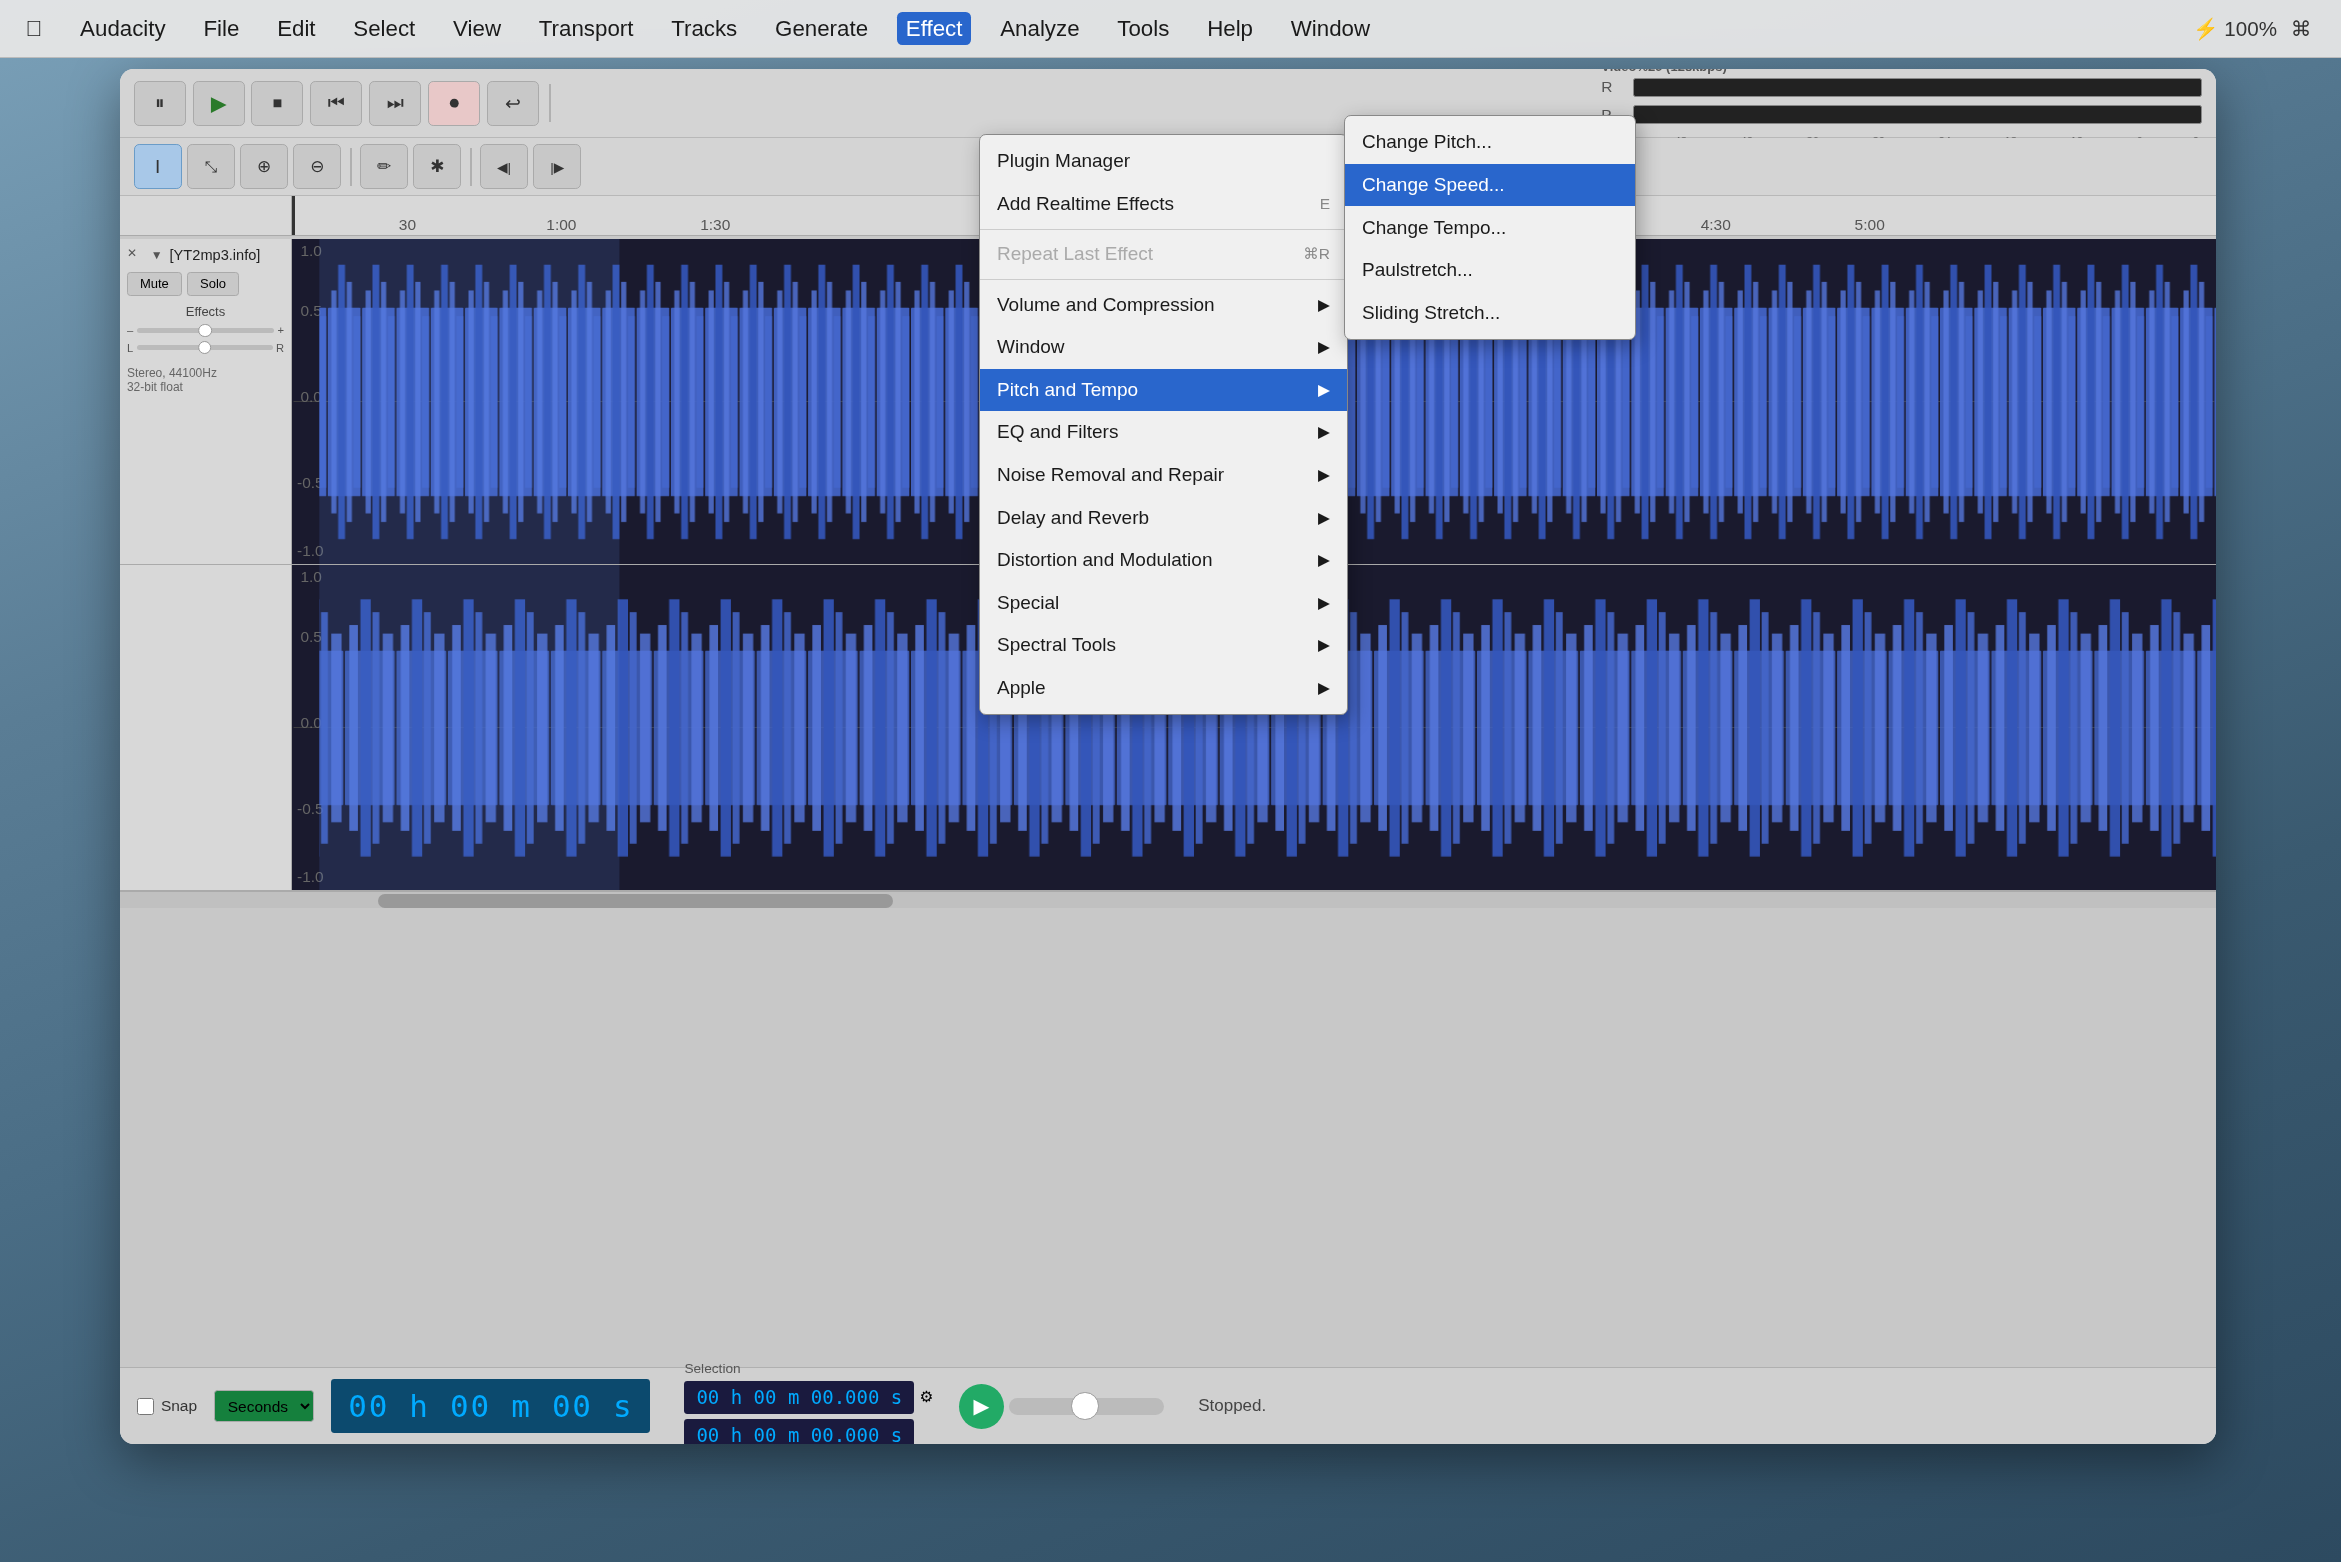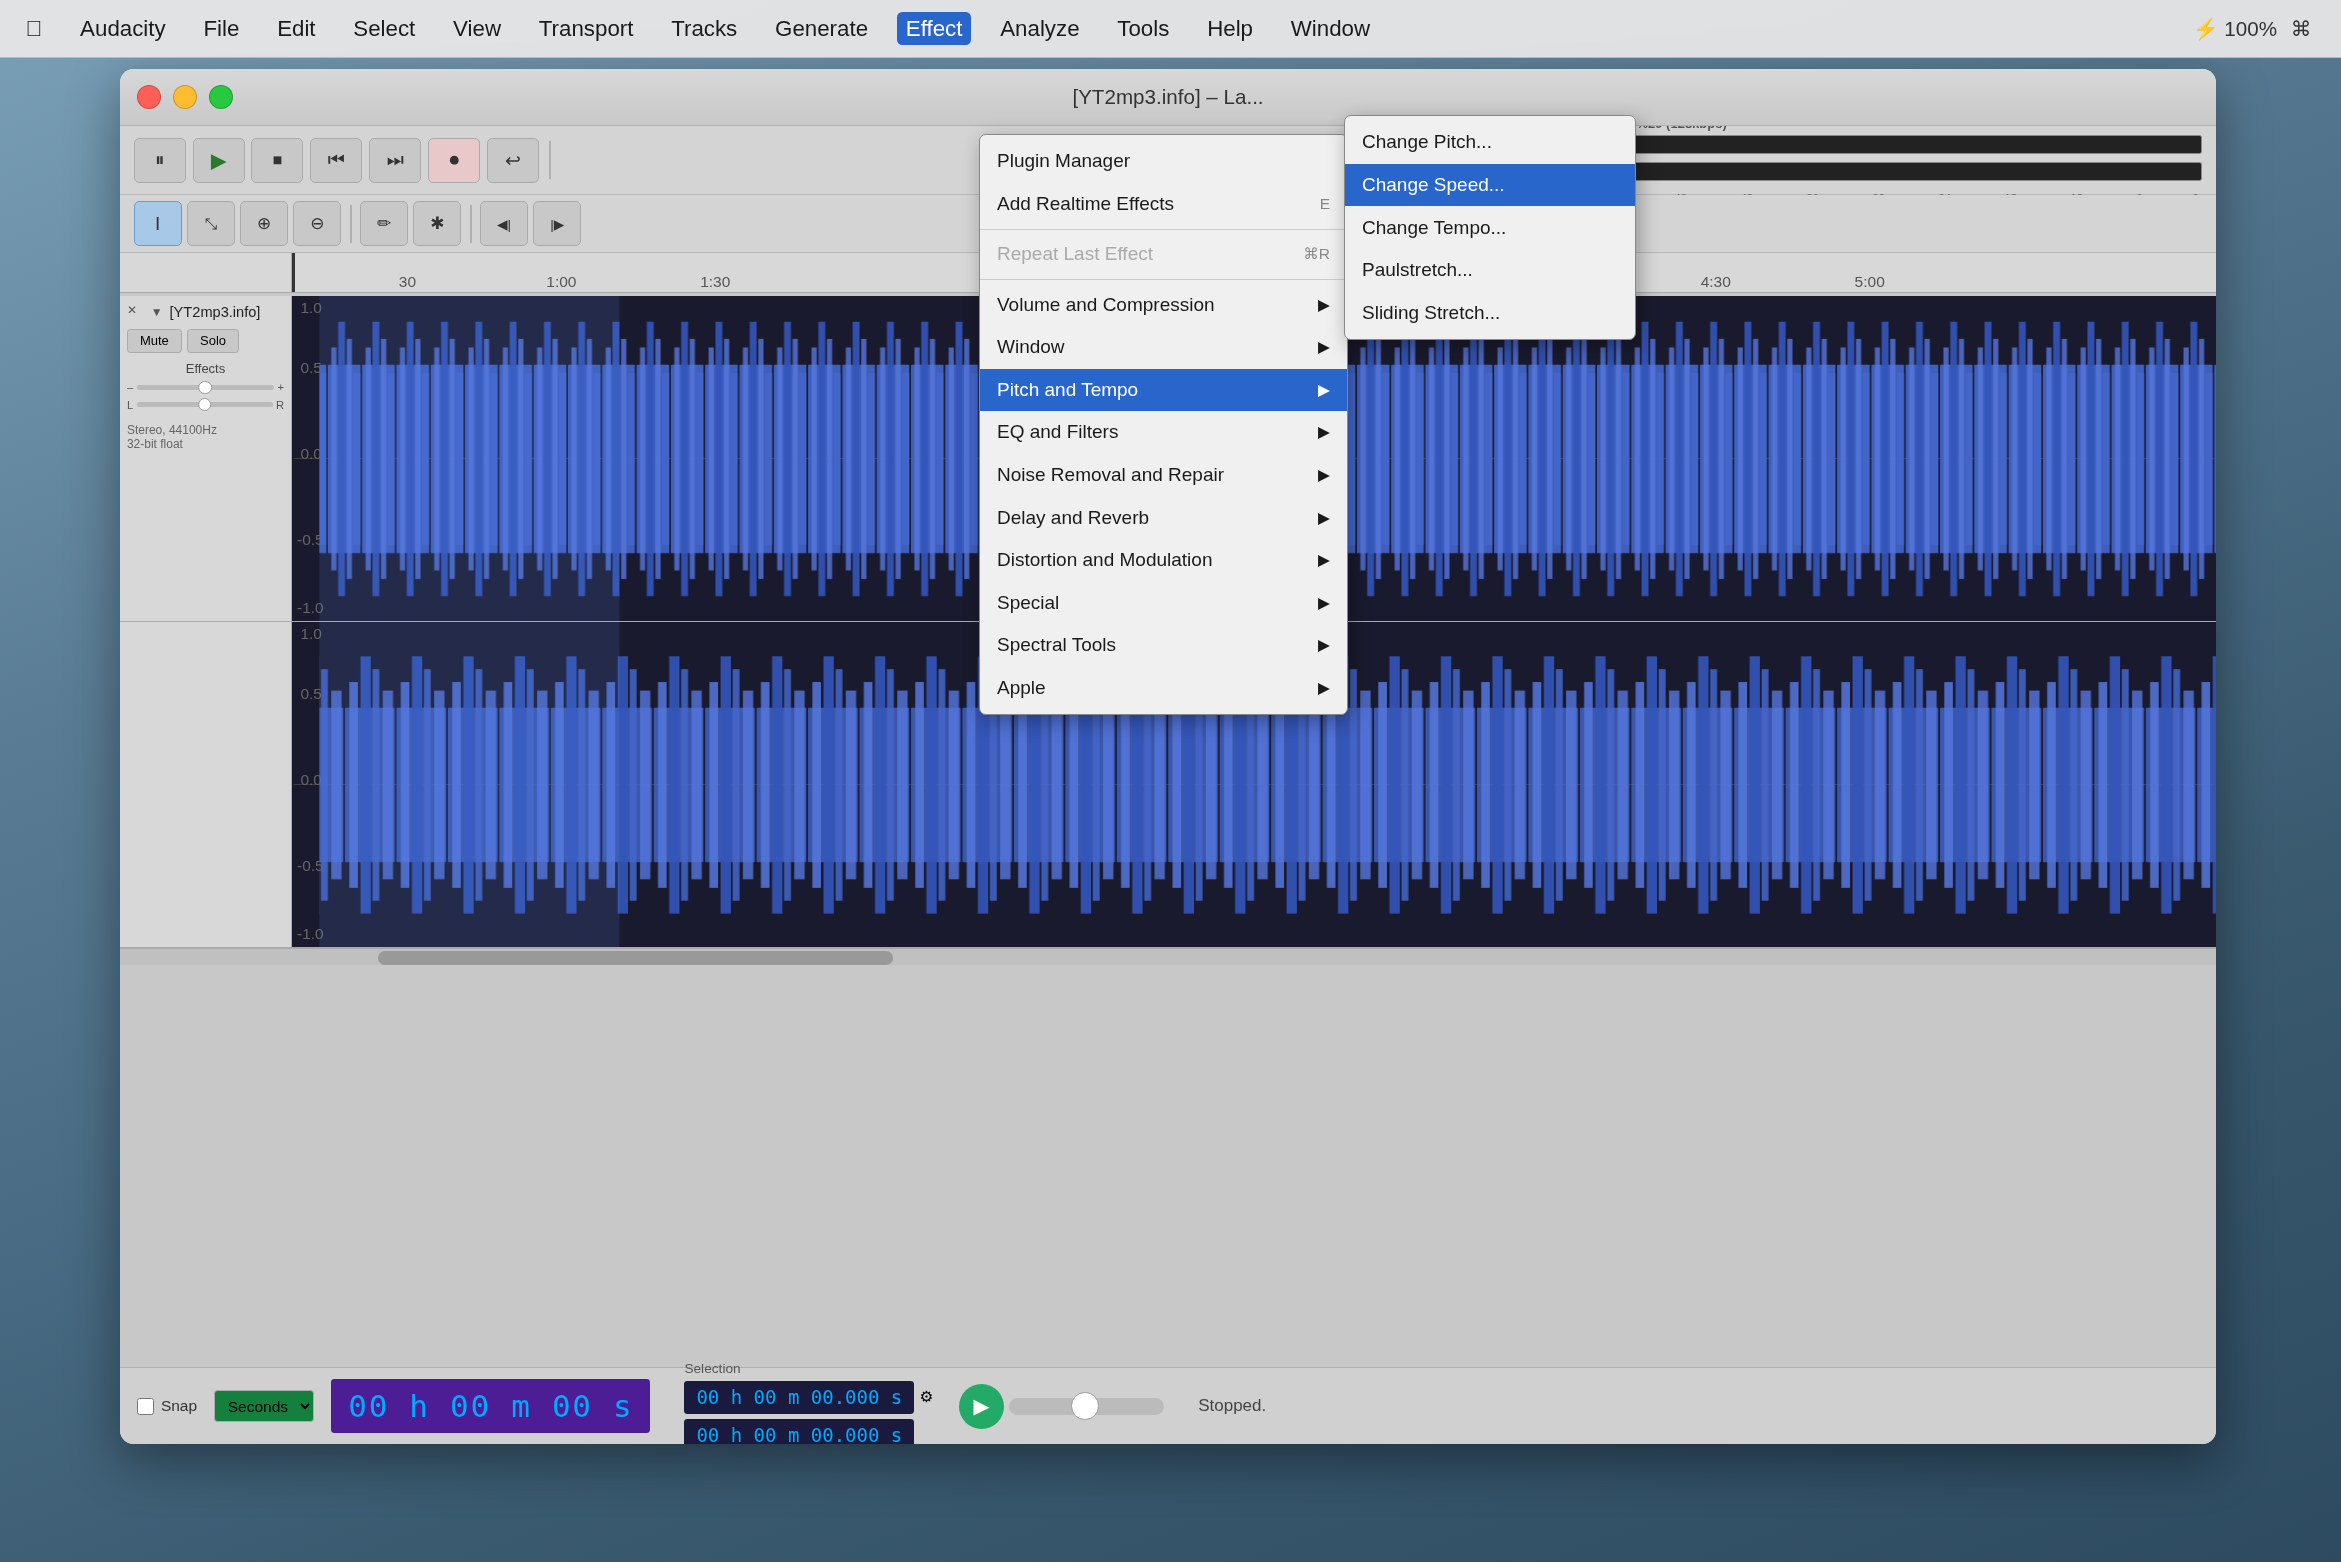--- a/index.html
+++ b/index.html
@@ -310,21 +310,21 @@
       color: #333;
     }
     .seconds-select {
       padding: 5.2px 8.6px;
       font-size: 15.5px;
       background: #15803d;
       border: 0.9px solid #aaa;
       border-radius: 3.4px;
     }
     .time-display {
-      background: #4c1d95;
+      background: #0c4a6e;
       color: #00aaff;
       font-size: 31px;
       font-family: monospace;
       padding: 8.6px 17px;
       border-radius: 3.4px;
       letter-spacing: 1.7px;
     }
     .selection-time {
       background: #1a1a3e;
       color: #00aaff;
@@ -489,28 +489,20 @@
     <span class="menubar-item">Window</span>
     <div class="menubar-right">
       <span>⚡ 100%</span>
       <span>⌘</span>
       <span></span>
     </div>
   </div>
 
   <div class="window">
 
-    <div class="titlebar">
-      <div class="window-controls">
-        <div class="wc-btn wc-close"></div>
-        <div class="wc-btn wc-min"></div>
-        <div class="wc-btn wc-max"></div>
-      </div>
-      <div class="titlebar-title">[YT2mp3.info] – La...</div>
-    </div>
 
     <div class="toolbar">
       <div class="transport-btn">⏸</div>
       <div class="transport-btn" style="color:#2a7a2a;font-weight:bold;">▶</div>
       <div class="transport-btn">⏹</div>
       <div class="transport-btn">⏮</div>
       <div class="transport-btn">⏭</div>
       <div class="transport-btn record">⏺</div>
       <div class="transport-btn">↩</div>
       <div class="tool-separator"></div>

